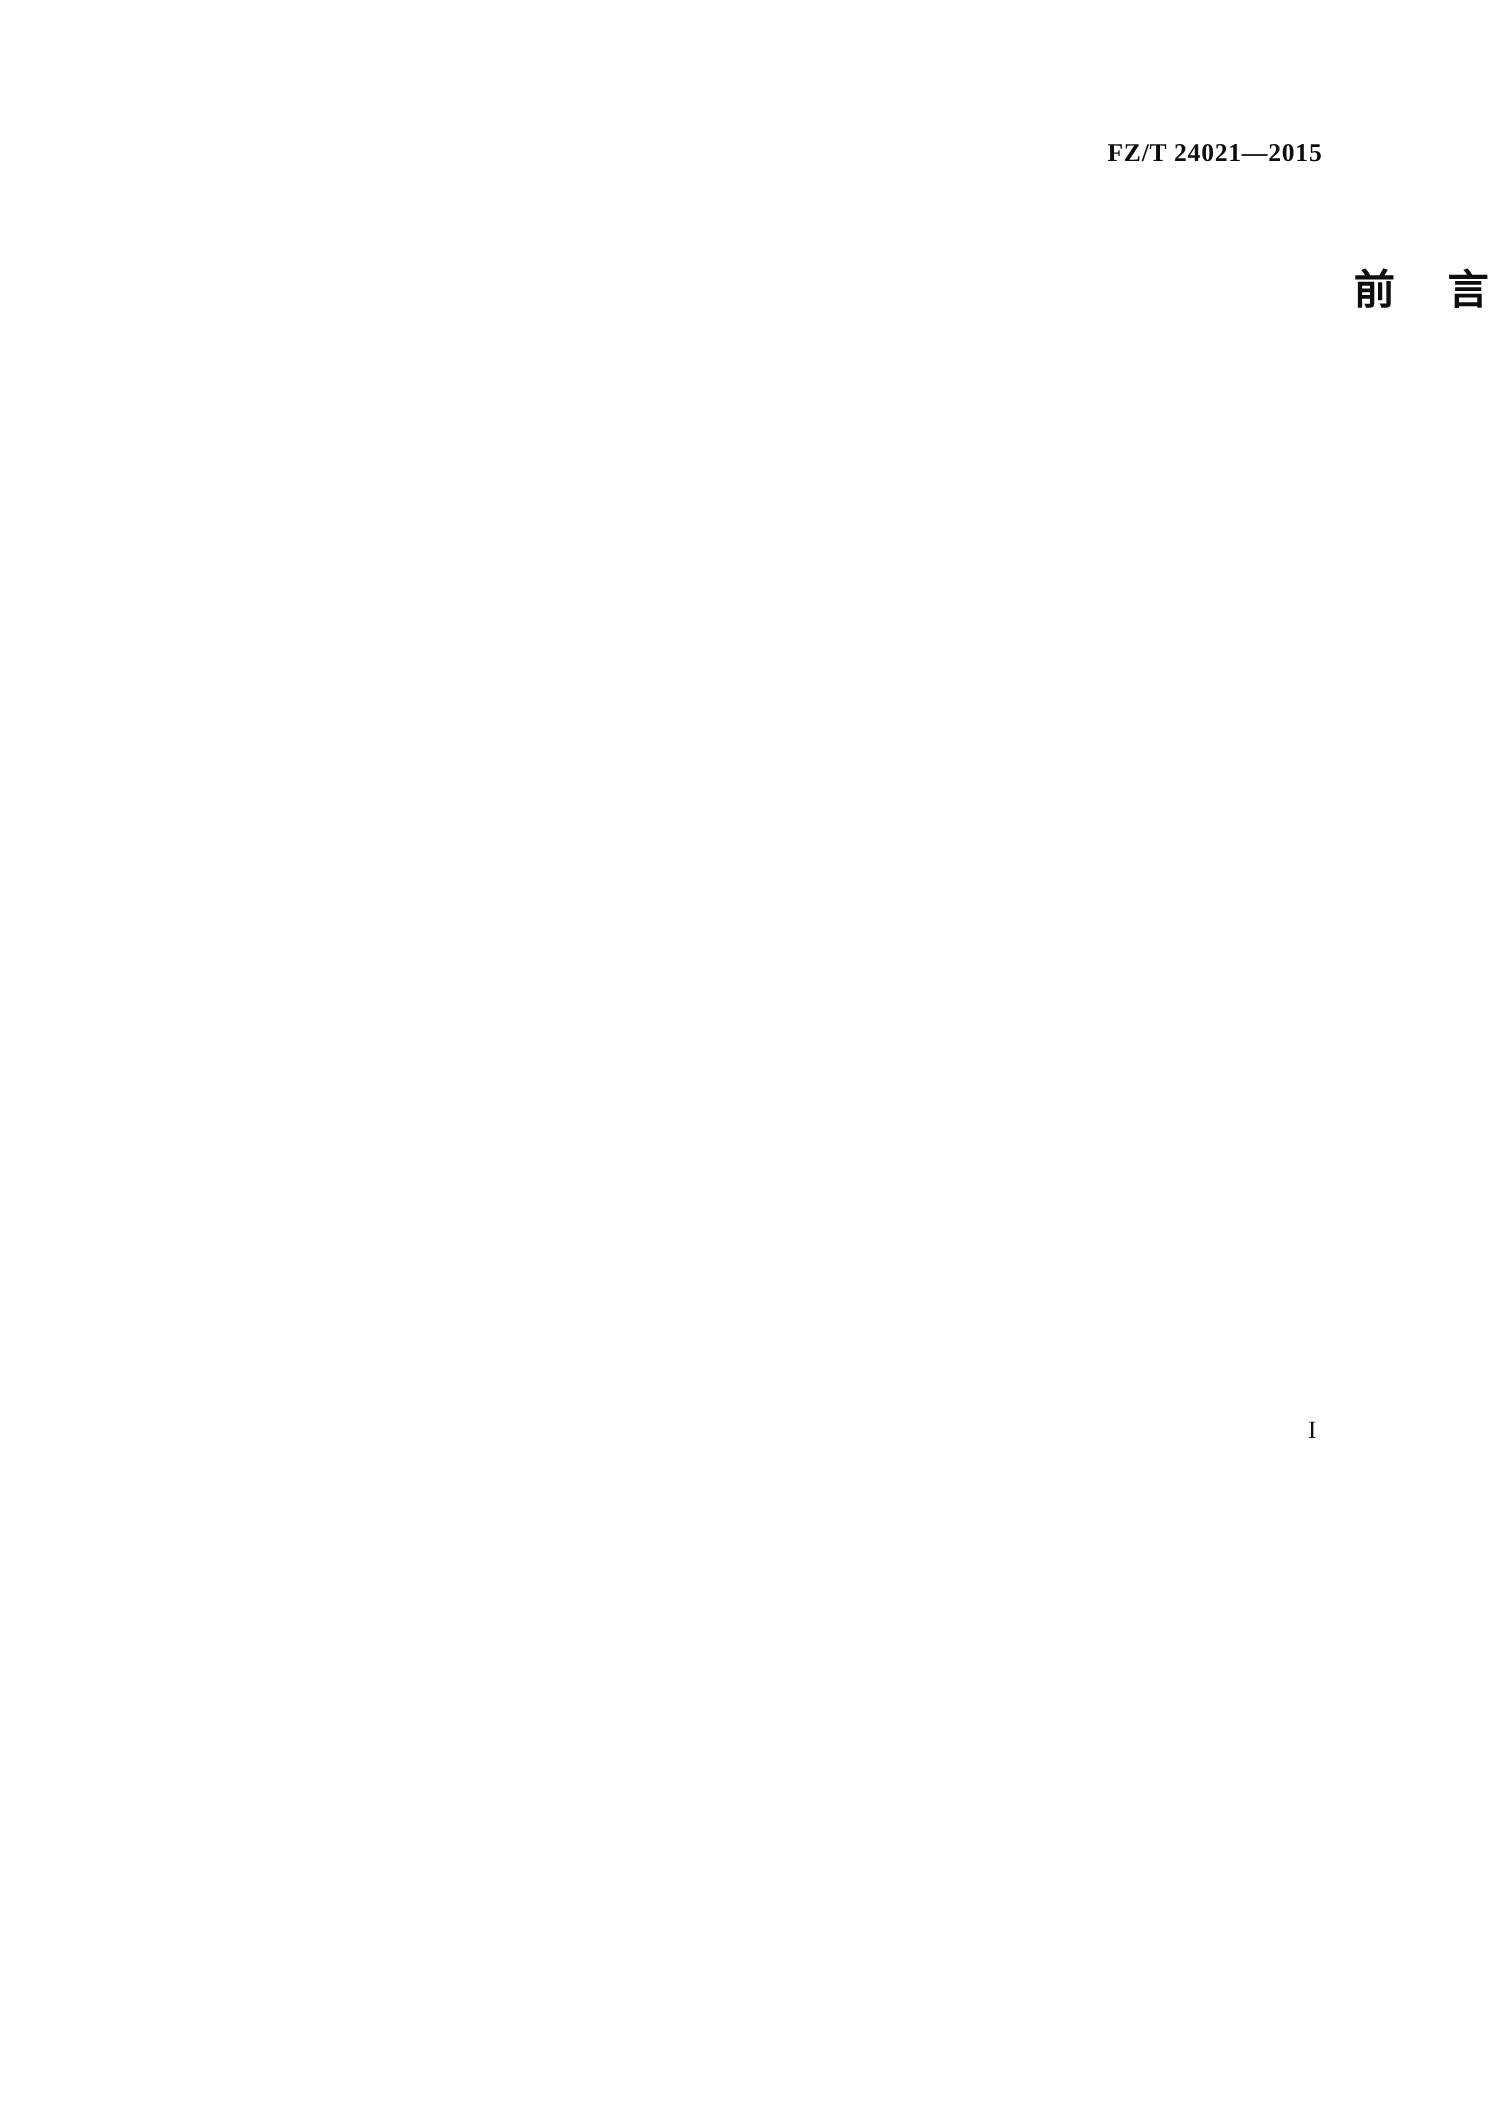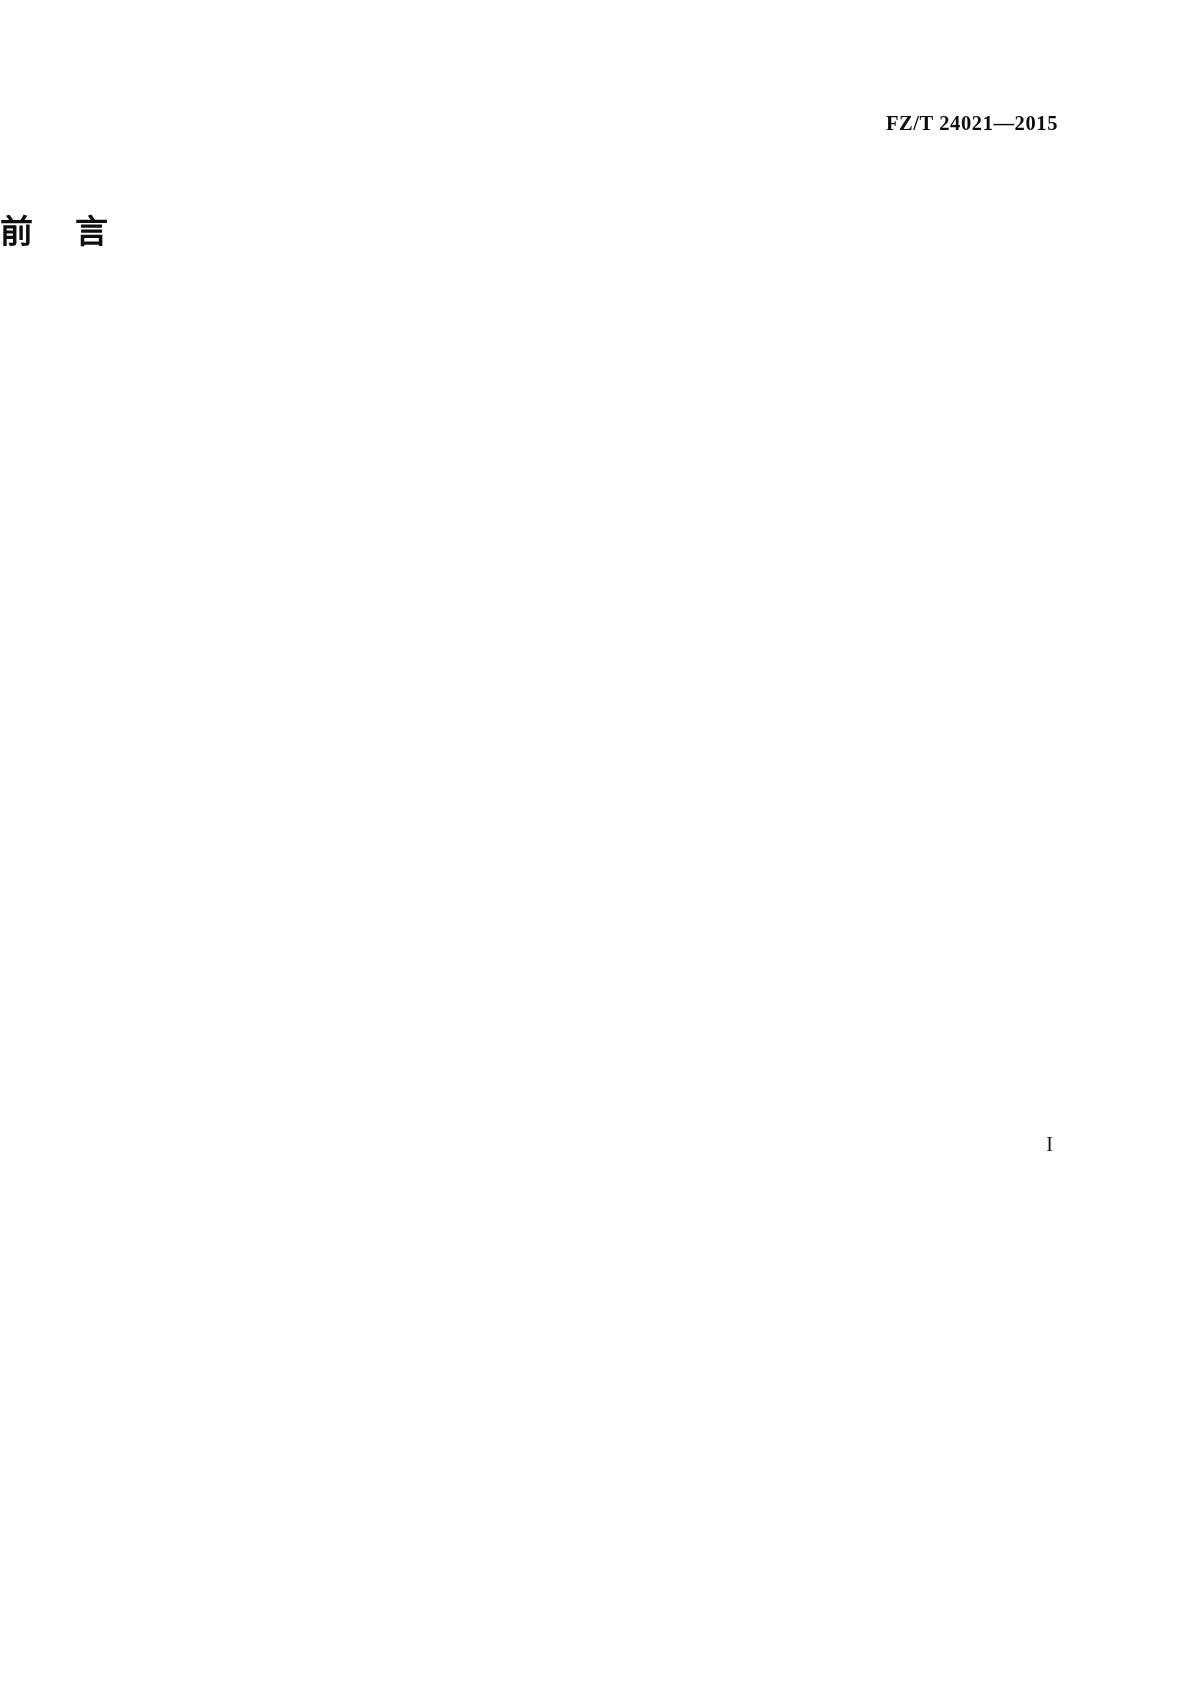--- a/index.html
+++ b/index.html
@@ -35,21 +35,21 @@
     letter-spacing: 0.6px;
     color: #0d0d0d;
     white-space: nowrap;
   }
   
   .title {
     position: absolute;
     top: 205px;
     left: 0;
     width: 1191px;
-    text-align: left;
+    text-align: right;
     font-family: "DejaVu Sans", "Liberation Sans", sans-serif;
     font-weight: bold;
     font-size: 33px;
     color: #0d0d0d;
   }
   .title .gap {
     display: inline-block;
     width: 42px;
   }
   

